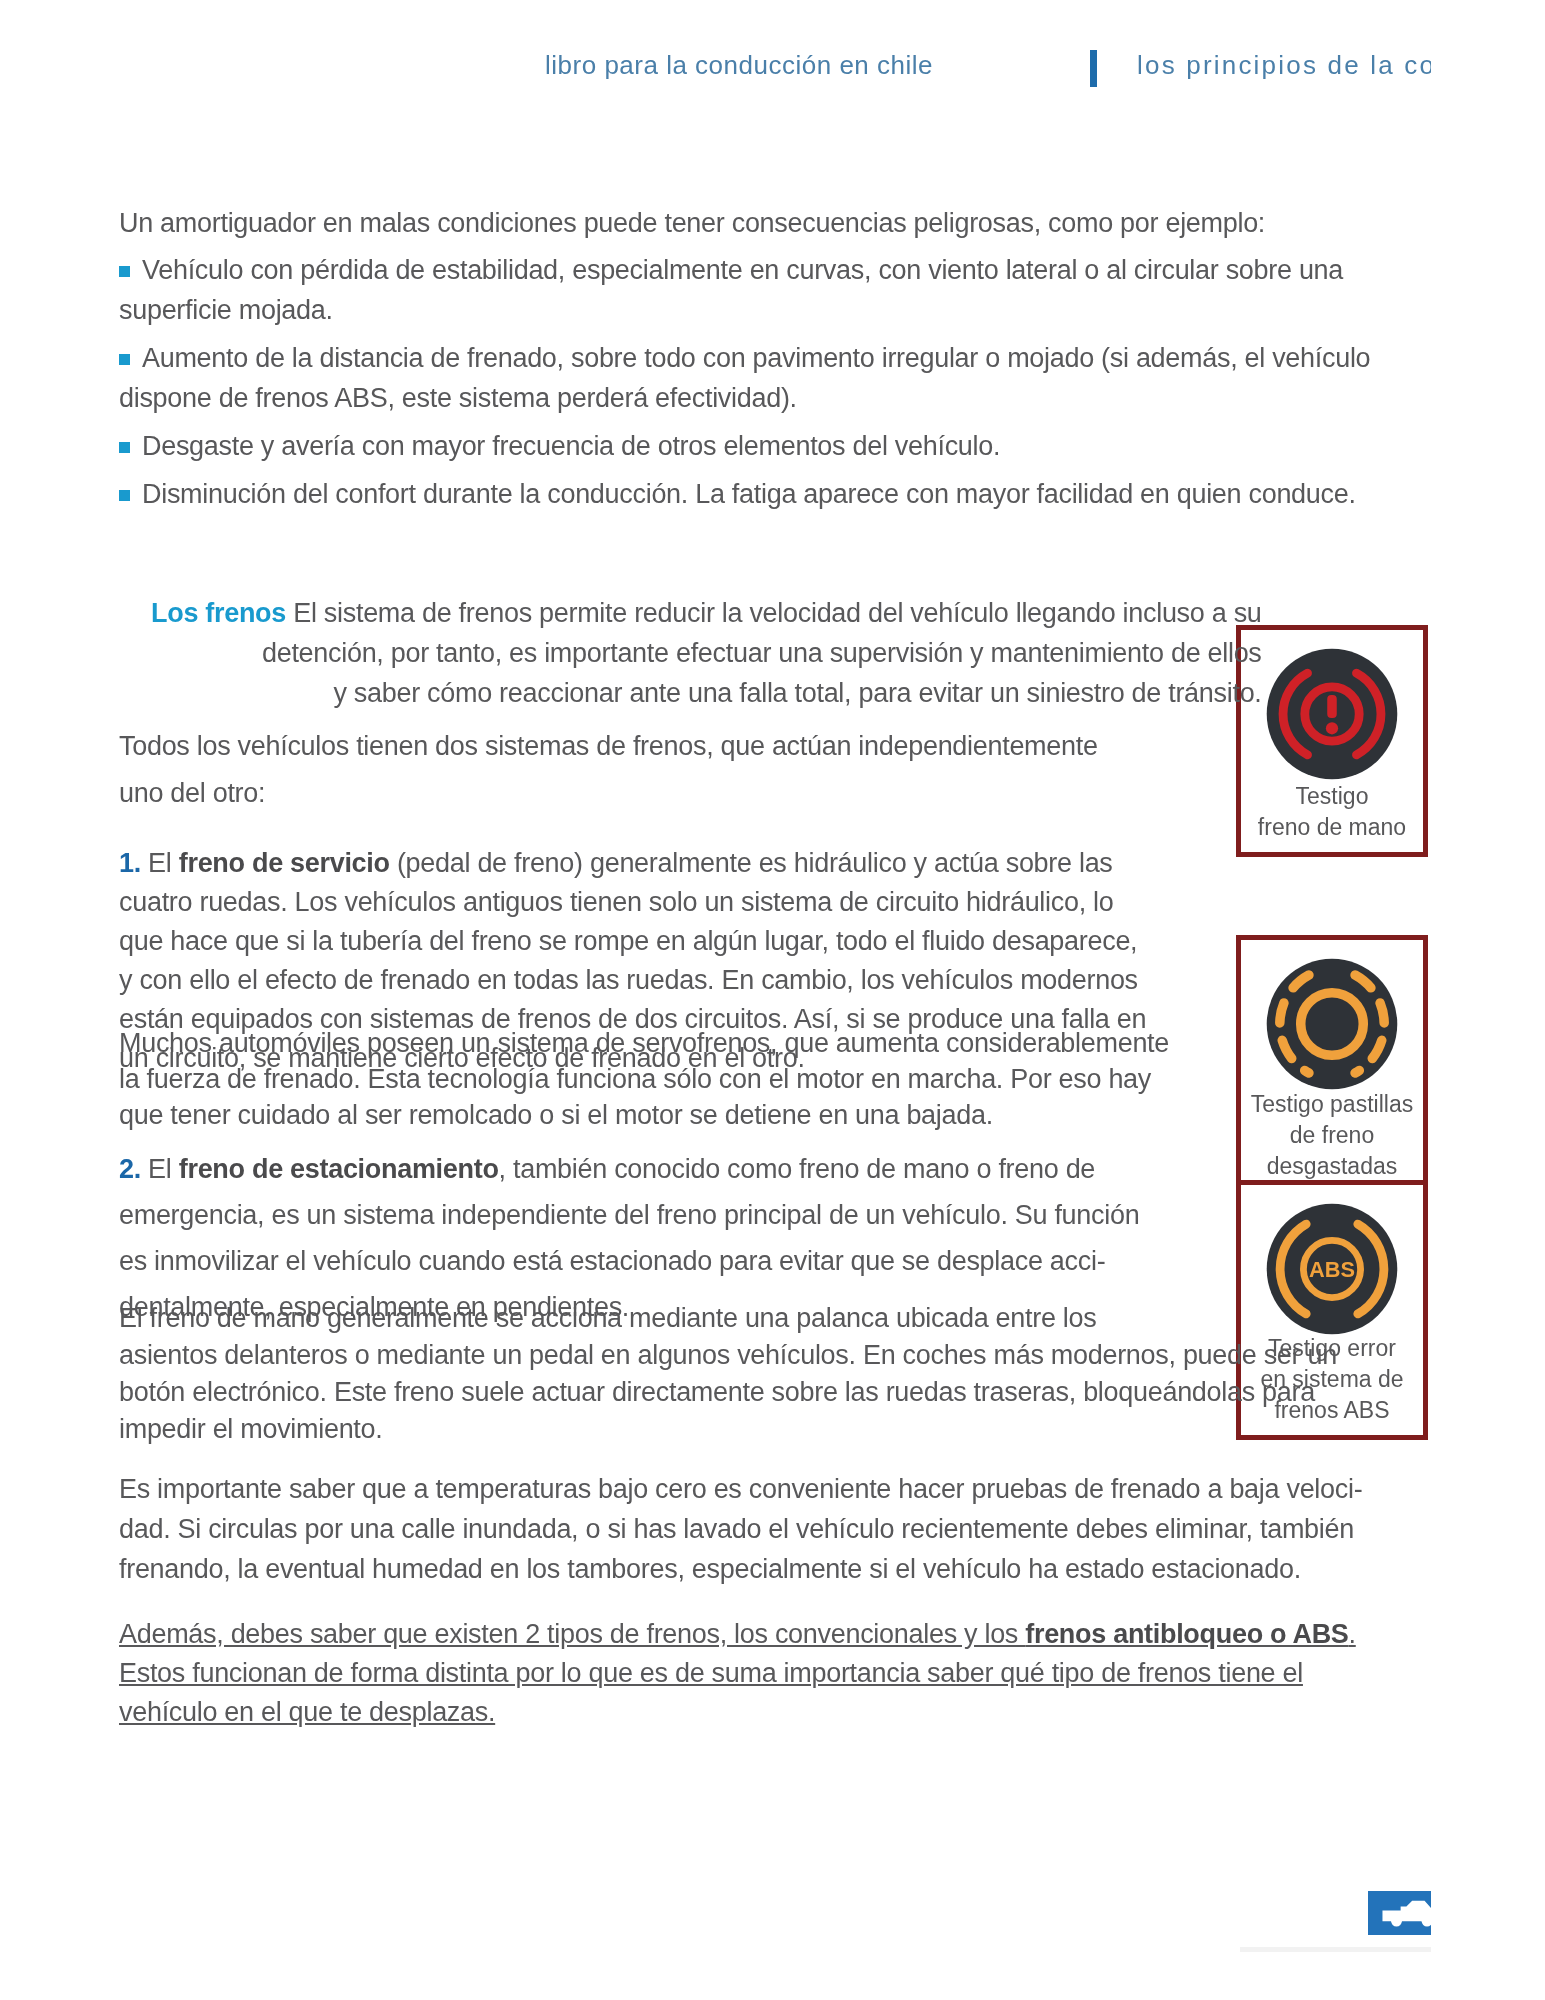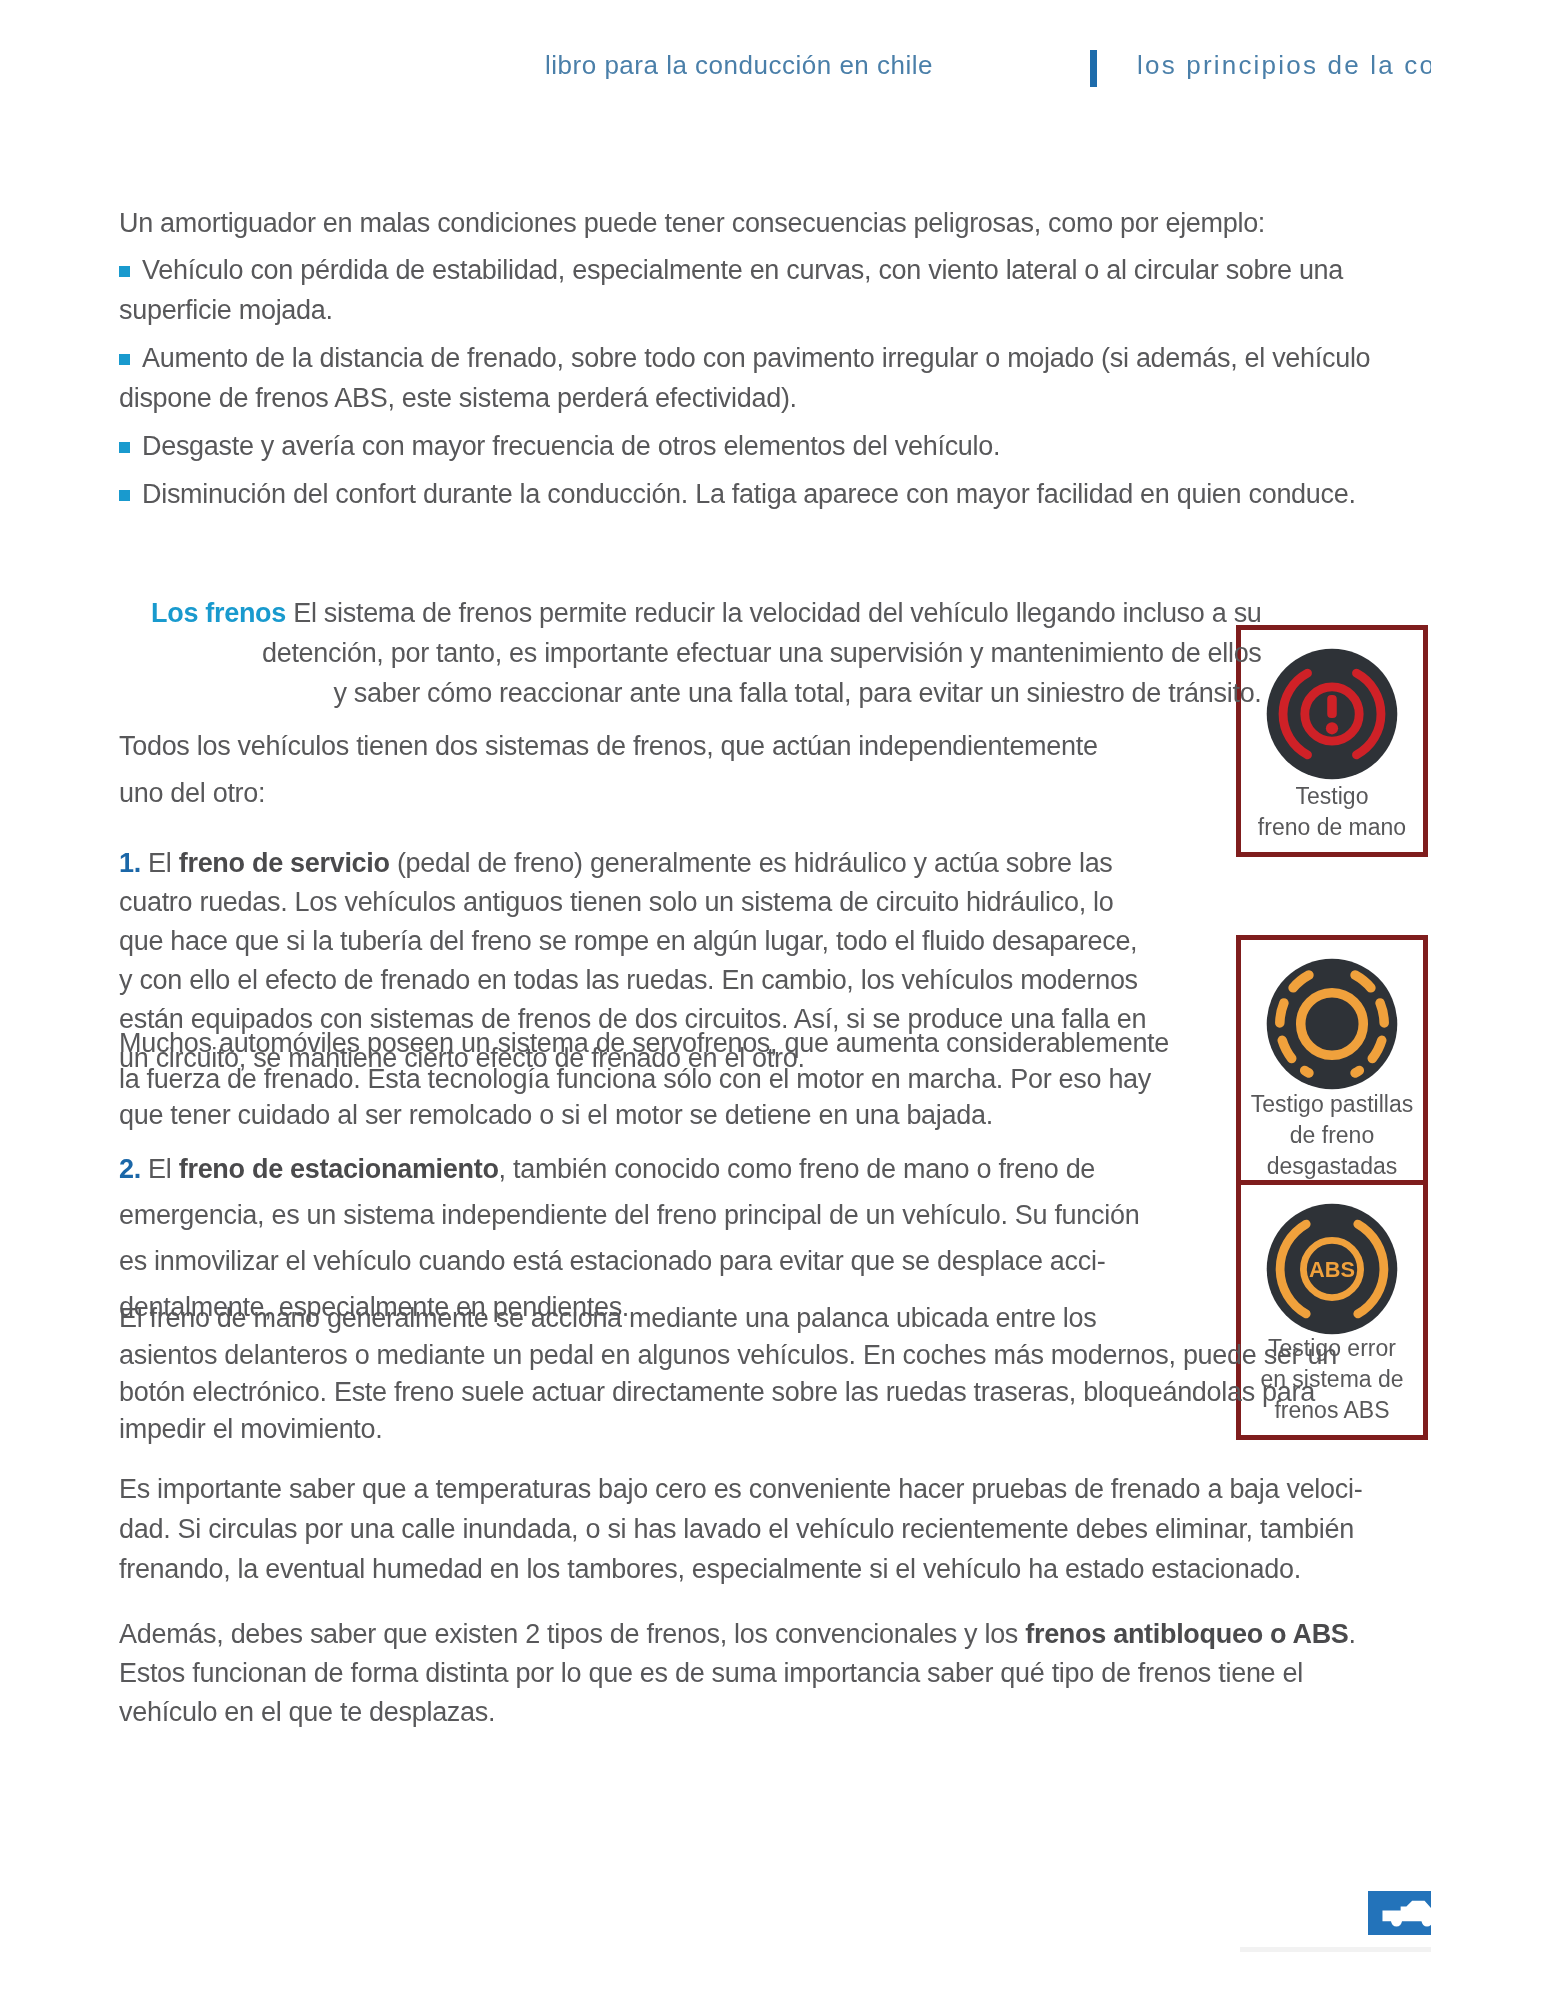--- a/index.html
+++ b/index.html
@@ -22,21 +22,21 @@
   .bullet-item{margin-bottom:8px;}
   .bullet-sq{display:inline-block;width:11px;height:11px;background:#199ace;margin-right:12px;vertical-align:2px;}
   #b-losfrenos{top:593px;} #b-losfrenos .ln{line-height:40px;text-align:right;}
   #b-losfrenos .ln:first-child{padding-left:32px;}
   #b-todos{top:723px;} #b-todos .ln{line-height:47px;}
   #b-servicio{top:844px;} #b-servicio .ln{line-height:39px;}
   #b-muchos{top:1025px;} #b-muchos .ln{line-height:36px;}
   #b-estacionamiento{top:1146px;} #b-estacionamiento .ln{line-height:46px;}
   #b-frenomano{top:1300px;} #b-frenomano .ln{line-height:37px;}
   #b-importante{top:1469px;} #b-importante .ln{line-height:40px;}
-  #b-ademas{top:1615px;} #b-ademas .ln{line-height:39px;}
+  #b-ademas{top:1615px;} #b-ademas .ln{line-height:39px;text-decoration:underline;}
   
   .badge{position:absolute;left:1236px;width:192px;border:5px solid #7f1d1d;background:#ffffff;box-sizing:border-box;z-index:1;}
   #badge-1{top:625px;height:232px;}
   #badge-2{top:924px;height:261px;margin-top:11px;}
   #badge-3{top:1180px;height:260px;}
   .badge svg{display:block;margin:16px auto 0 auto;}
   .badge-label{position:absolute;bottom:9px;left:0;width:100%;text-align:center;font-size:23px;line-height:31px;color:#58585a;white-space:pre-line;}
   
   .footer-bar{position:absolute;left:1368px;top:1891px;width:177px;height:44px;background:#2373ba;}
   .footer-bar svg{position:absolute;left:12px;top:7px;}

